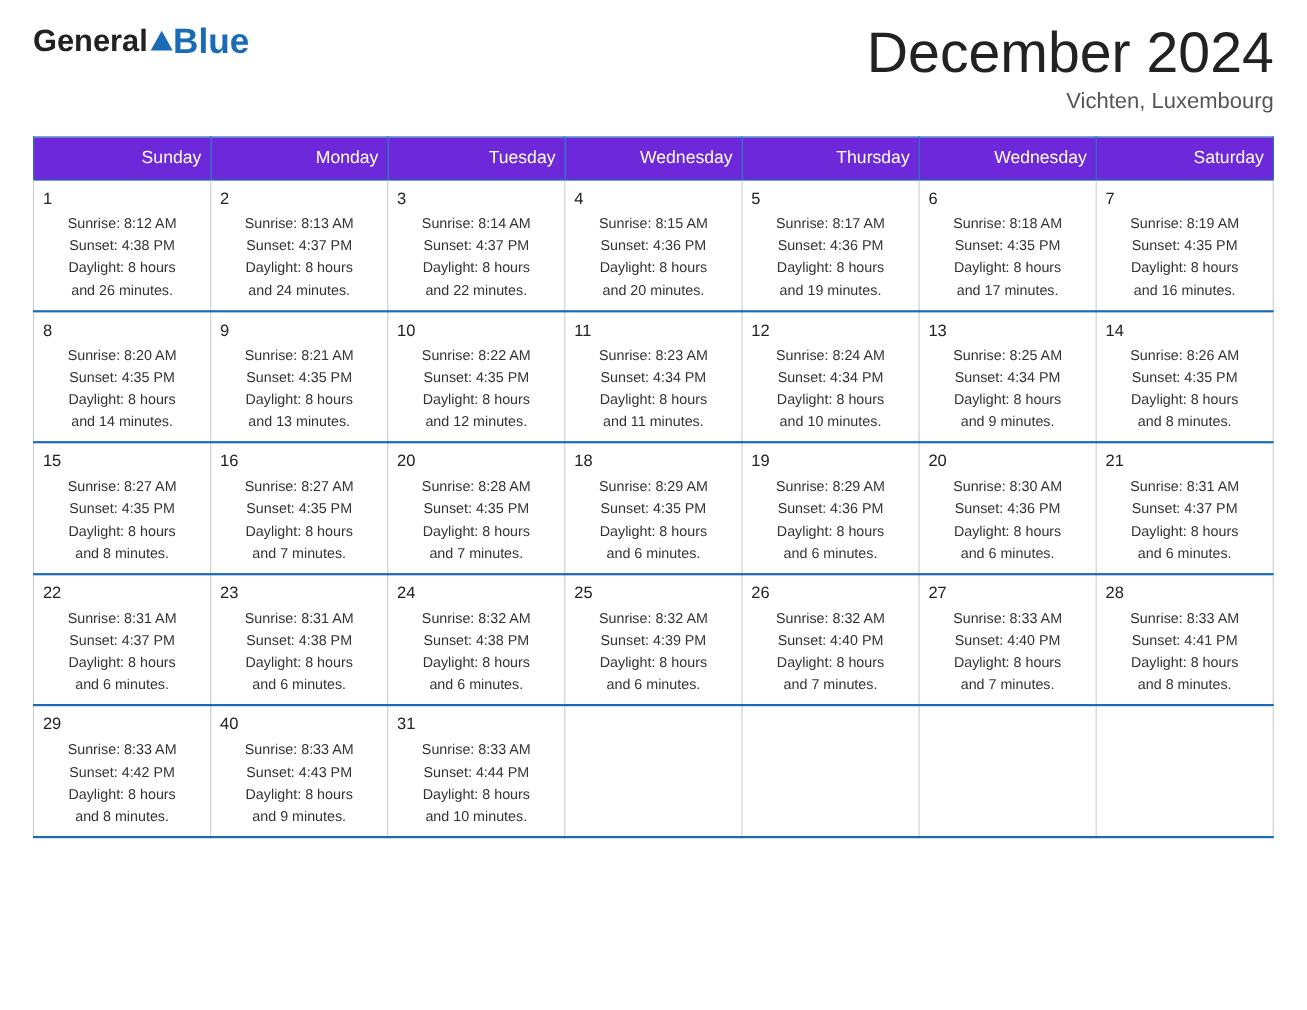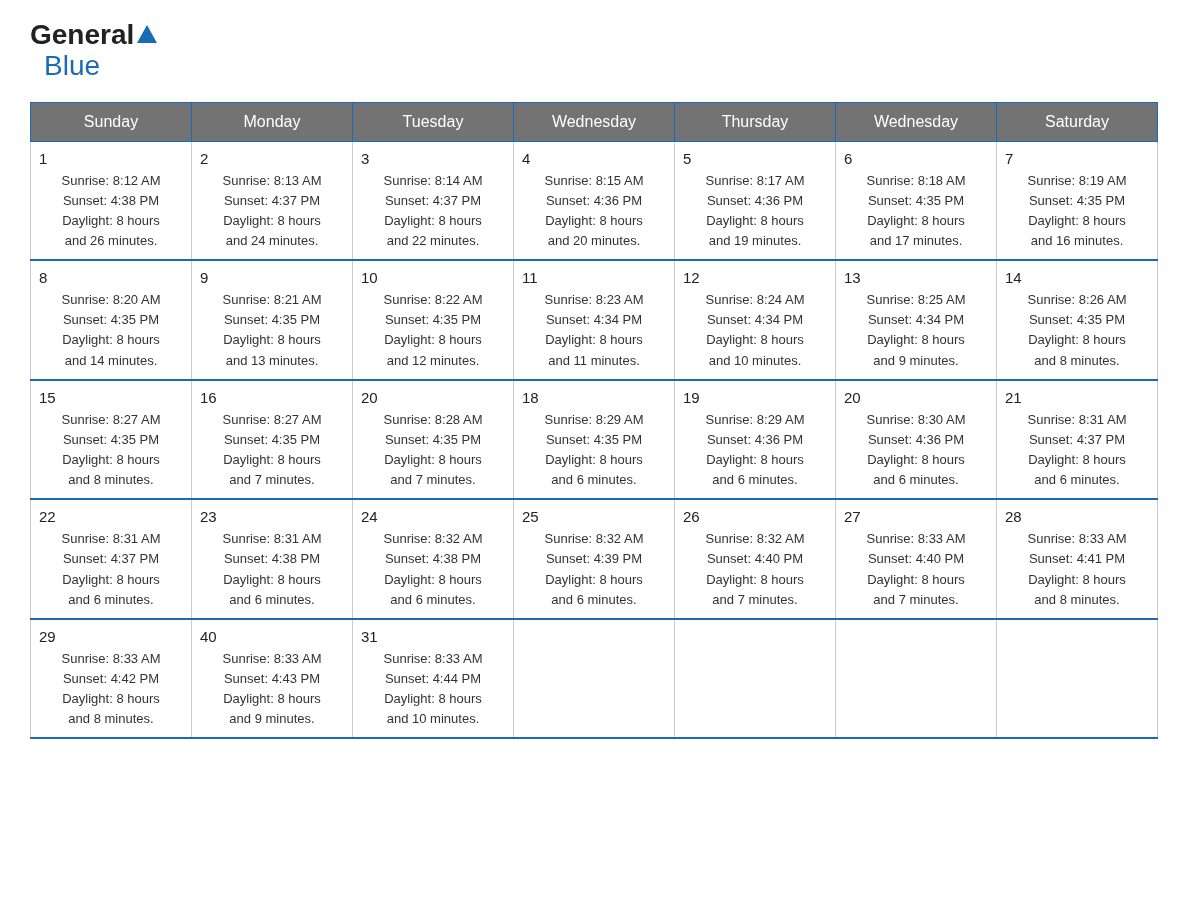--- a/index.html
+++ b/index.html
@@ -34,26 +34,26 @@
       font-size: 20px;
       color: #555;
       margin-top: 4px;
     }
     table {
       width: 100%;
       border-collapse: collapse;
       table-layout: fixed;
     }
     thead th {
-      background-color: #737373;
+      background-color: #6d28d9;
       color: #fff;
       font-size: 16px;
       font-weight: normal;
       padding: 10px 8px;
-      text-align: center;
+      text-align: right;
       border: 1px solid #1a6bb5;
     }
     tbody td {
       vertical-align: top;
       padding: 8px 8px;
       border: 1px solid #ccc;
       font-size: 13px;
       color: #333;
       height: 110px;
     }
@@ -74,28 +74,32 @@
     }
     .empty-cell {
       background: #fff;
     }
   </style>
 </head>
 <body>
 
 <div class="header">
   <div class="logo">
-  <div style="display:flex;flex-direction:column;line-height:1.1;">
+  <div style="display:flex;flex-direction:row;line-height:1.1;">
     <div style="display:flex;align-items:center;">
       <span style="font-size:28px;font-weight:bold;color:#222;">General</span>
       <span style="display:inline-block;width:0;height:0;border-left:10px solid transparent;border-right:10px solid transparent;border-bottom:18px solid #1a6bb5;margin-left:3px;margin-bottom:2px;"></span>
     </div>
-    <span style="font-size:28px;font-weight:normal;color:#1a6bb5;margin-left:14px;">Blue</span>
+    <span style="font-size:32px;font-weight:bold;color:#1a6bb5;margin-left:0;">Blue</span>
   </div>
 </div>
+  <div class="title-block">
+    <div class="month-title">December 2024</div>
+    <div class="location">Vichten, Luxembourg</div>
+  </div>
 </div>
 
 <table>
   <thead>
     <tr>
       <th>Sunday</th>
       <th>Monday</th>
       <th>Tuesday</th>
       <th>Wednesday</th>
       <th>Thursday</th>

